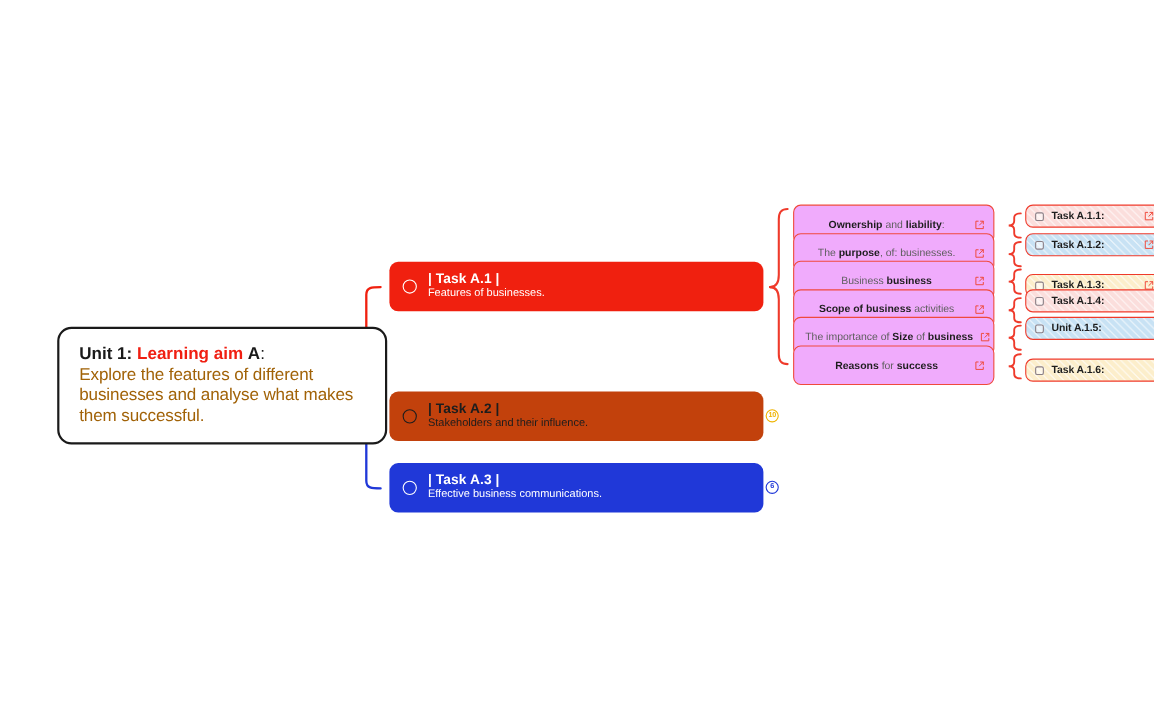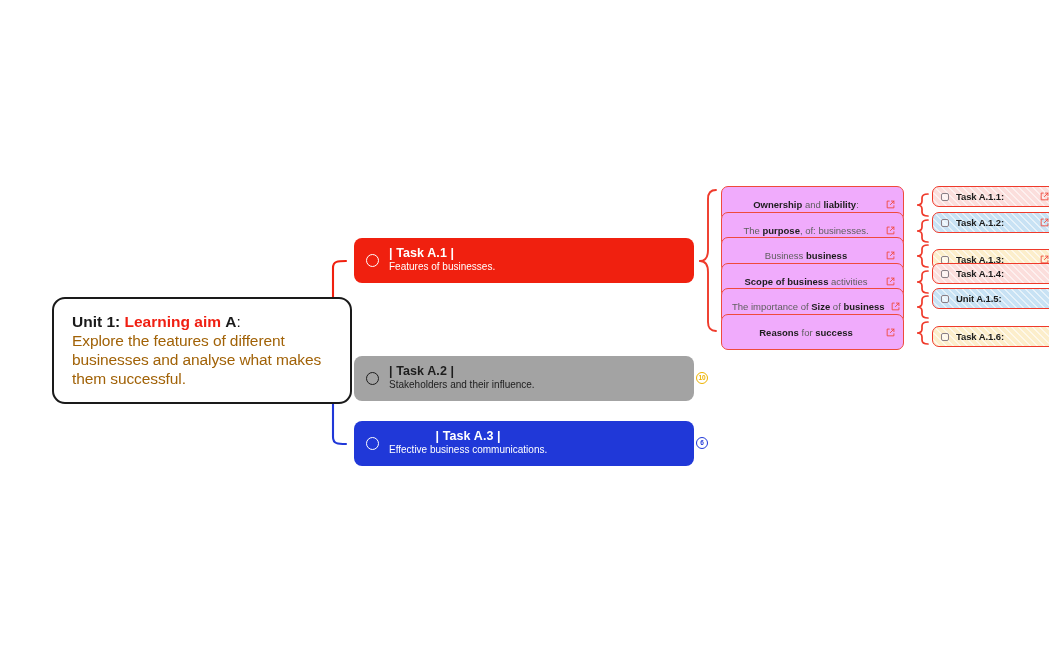--- a/index.html
+++ b/index.html
@@ -96,22 +96,22 @@
   .task-node .tn-sub {
     font-size: 10px;
     color: #ffffff;
     display: block;
     margin-top: 1px;
   }
   .task-node.dark-text .tn-title,
   .task-node.dark-text .tn-sub { color: #1d1d1d; }
 
   #task-a1 { left: 354px; top: 238px; background: #f0200f; }
-  #task-a2 { left: 354px; top: 356px; background: #a3a3a3; }
-  #task-a3 { left: 354px; top: 421px; background: #2038d8; text-align: center; }
+  #task-a2 { left: 354px; top: 356px; background: #c2410c; }
+  #task-a3 { left: 354px; top: 421px; background: #2038d8; }
 
   
   .count-badge {
     position: absolute;
     width: 12px;
     height: 12px;
     border-radius: 50%;
     box-sizing: border-box;
     border: 1px solid currentColor;
     font-size: 6.5px;

